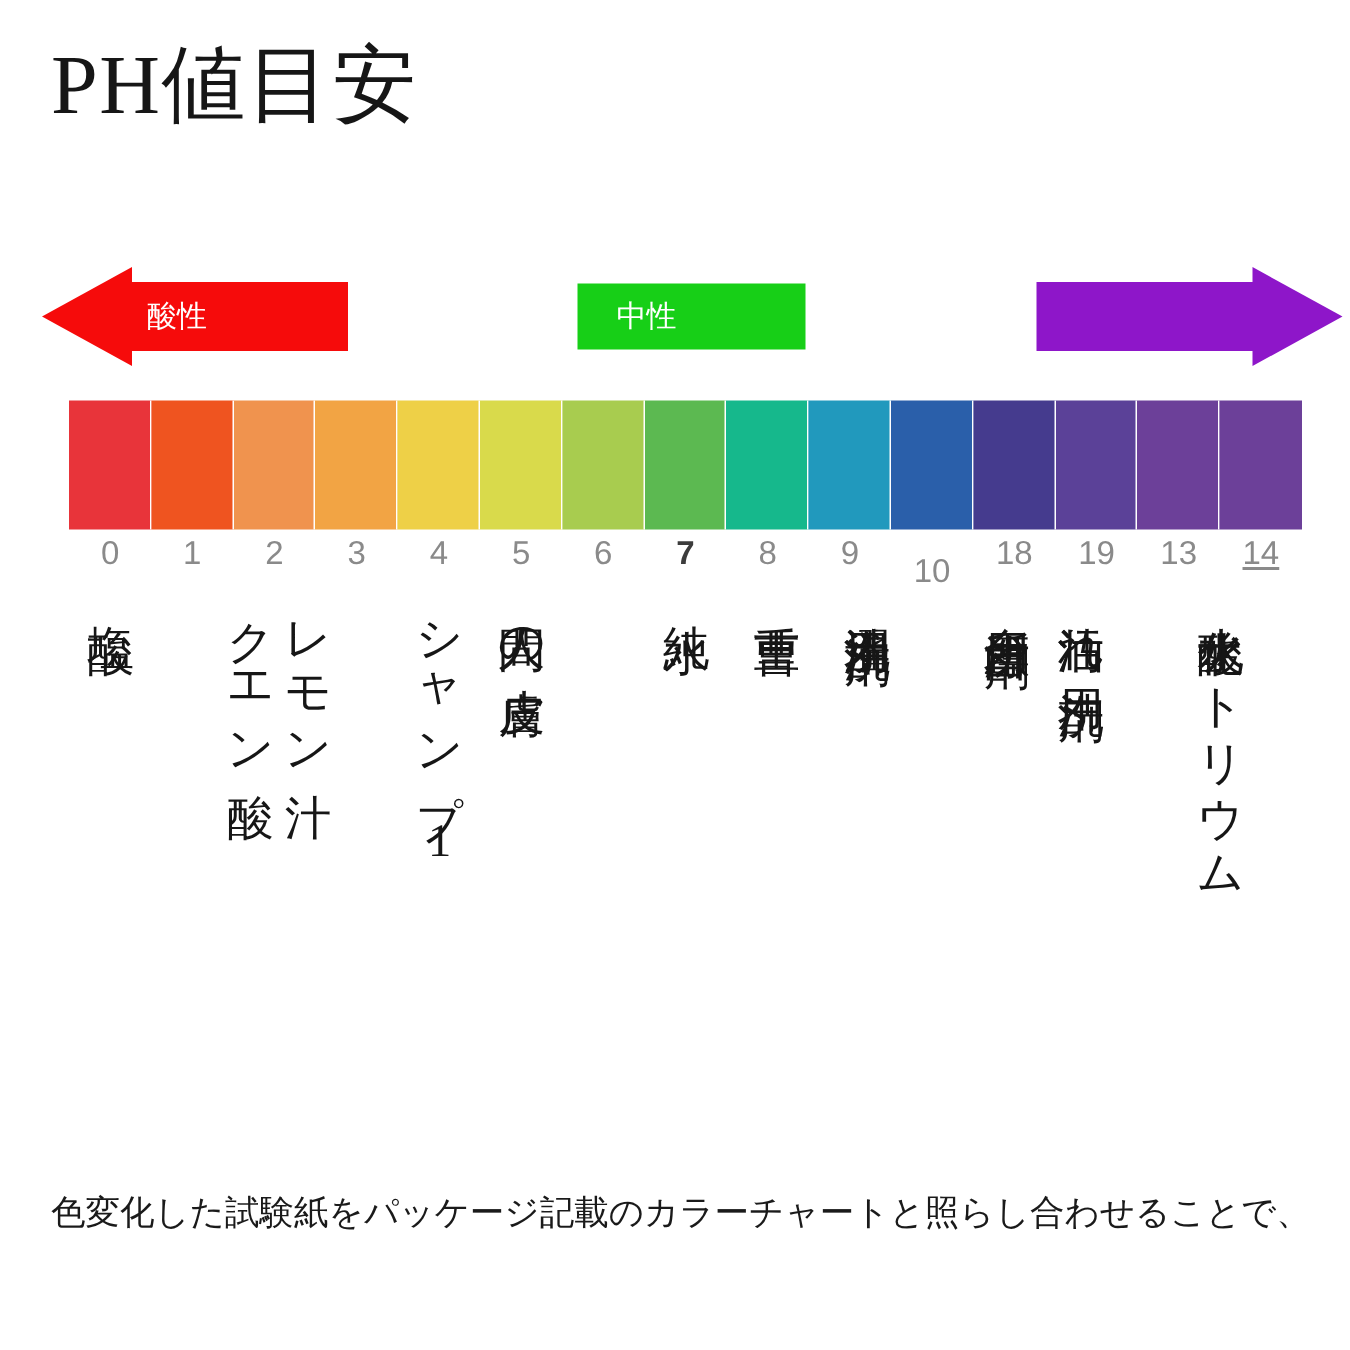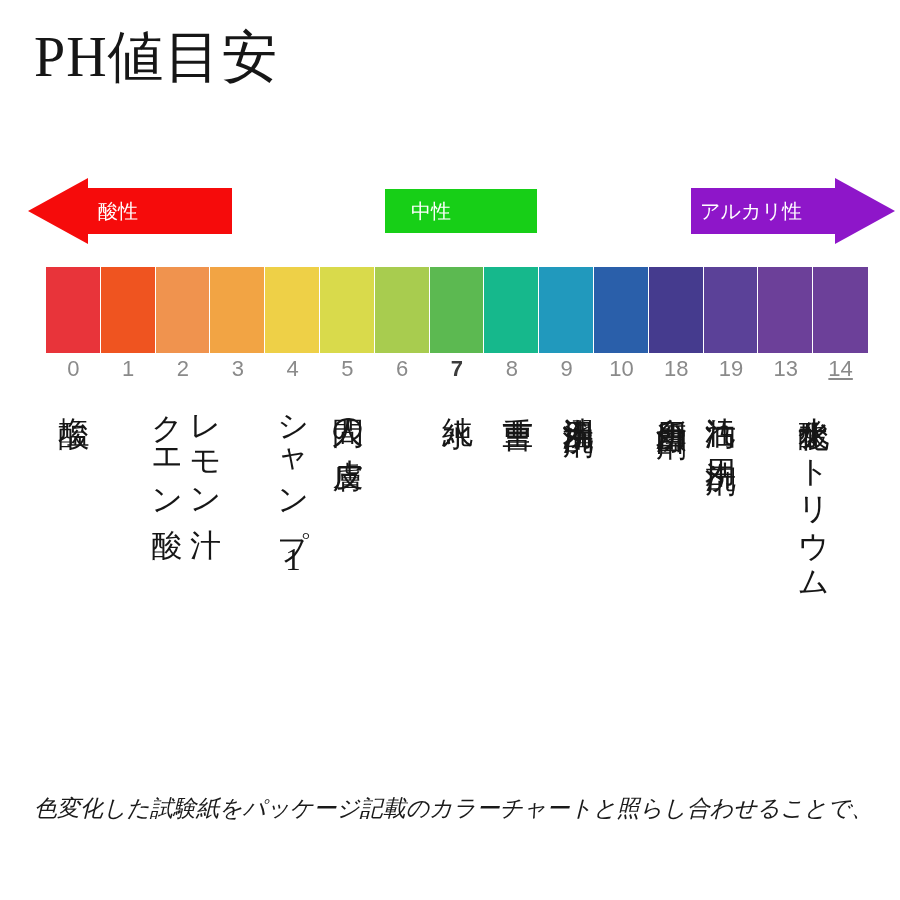--- a/index.html
+++ b/index.html
@@ -195,21 +195,21 @@
   #caption {
     position: absolute;
     left: 34px;
     top: 786px;
     width: 840px;
     font-family: "Liberation Serif", "DejaVu Serif", serif;
     font-size: 23px;
     line-height: 46px;
     color: #1a1a1a;
   }
-  #caption div { white-space: nowrap; font-style: italic; }
+  #caption div { white-space: nowrap; }
 </style>
 </head>
 <body>
 
 <div id="page">
 
   <div id="title">PH値目安</div>
 
   <div id="banner-row">
 
@@ -219,21 +219,20 @@
     </div>
     <div class="banner-label" id="acid-label">酸性</div>
 
     <div id="neutral-box"></div>
     <div class="banner-label" id="neutral-label">中性</div>
 
     <div id="alkali-arrow">
       <div class="shaft"></div>
       <div class="head"></div>
     </div>
-    <div class="banner-label" id="alkali-label">アルカリ性</div>
 
   </div>
 
   <div id="scale-wrap">
       <div class="swatch" style="left: 0px; width: 54.8px; background: rgb(232, 52, 58);"></div>
       <div class="swatch" style="left: 54.8px; width: 54.8px; background: rgb(239, 84, 32);"></div>
       <div class="swatch" style="left: 109.6px; width: 54.8px; background: rgb(240, 147, 78);"></div>
       <div class="swatch" style="left: 164.4px; width: 54.8px; background: rgb(242, 164, 68);"></div>
       <div class="swatch" style="left: 219.2px; width: 54.8px; background: rgb(238, 208, 71);"></div>
       <div class="swatch" style="left: 274px; width: 54.8px; background: rgb(217, 218, 75);"></div>
@@ -252,21 +251,21 @@
       <div class="tick" style="left: 0px; width: 54.8px;">0</div>
       <div class="tick" style="left: 54.8px; width: 54.8px;">1</div>
       <div class="tick" style="left: 109.6px; width: 54.8px;">2</div>
       <div class="tick" style="left: 164.4px; width: 54.8px;">3</div>
       <div class="tick" style="left: 219.2px; width: 54.8px;">4</div>
       <div class="tick" style="left: 274px; width: 54.8px;">5</div>
       <div class="tick" style="left: 328.8px; width: 54.8px;">6</div>
       <div class="tick strong" style="left: 383.6px; width: 54.8px;">7</div>
       <div class="tick" style="left: 438.4px; width: 54.8px;">8</div>
       <div class="tick" style="left: 493.2px; width: 54.8px;">9</div>
-      <div class="tick" style="left: 548px; width: 54.8px;">10</div>
+      <div class="tick" style="left: 548px; width: 54.8px; margin-top: 12px;">10</div>
       <div class="tick" style="left: 602.8px; width: 54.8px;">18</div>
       <div class="tick" style="left: 657.6px; width: 54.8px;">19</div>
       <div class="tick" style="left: 712.4px; width: 54.8px; text-align: center;">13</div>
       <div class="tick" style="left: 767.2px; width: 54.8px; text-decoration: underline;">14</div>
     </div>
 
   <div id="labels">
       <div class="vlabel" style="left: 56.4px;">塩酸</div>
       <div class="vlabel" style="left: 149.56px;">クエン酸</div>
       <div class="vlabel" style="left: 187.92px;">レモン汁</div>

